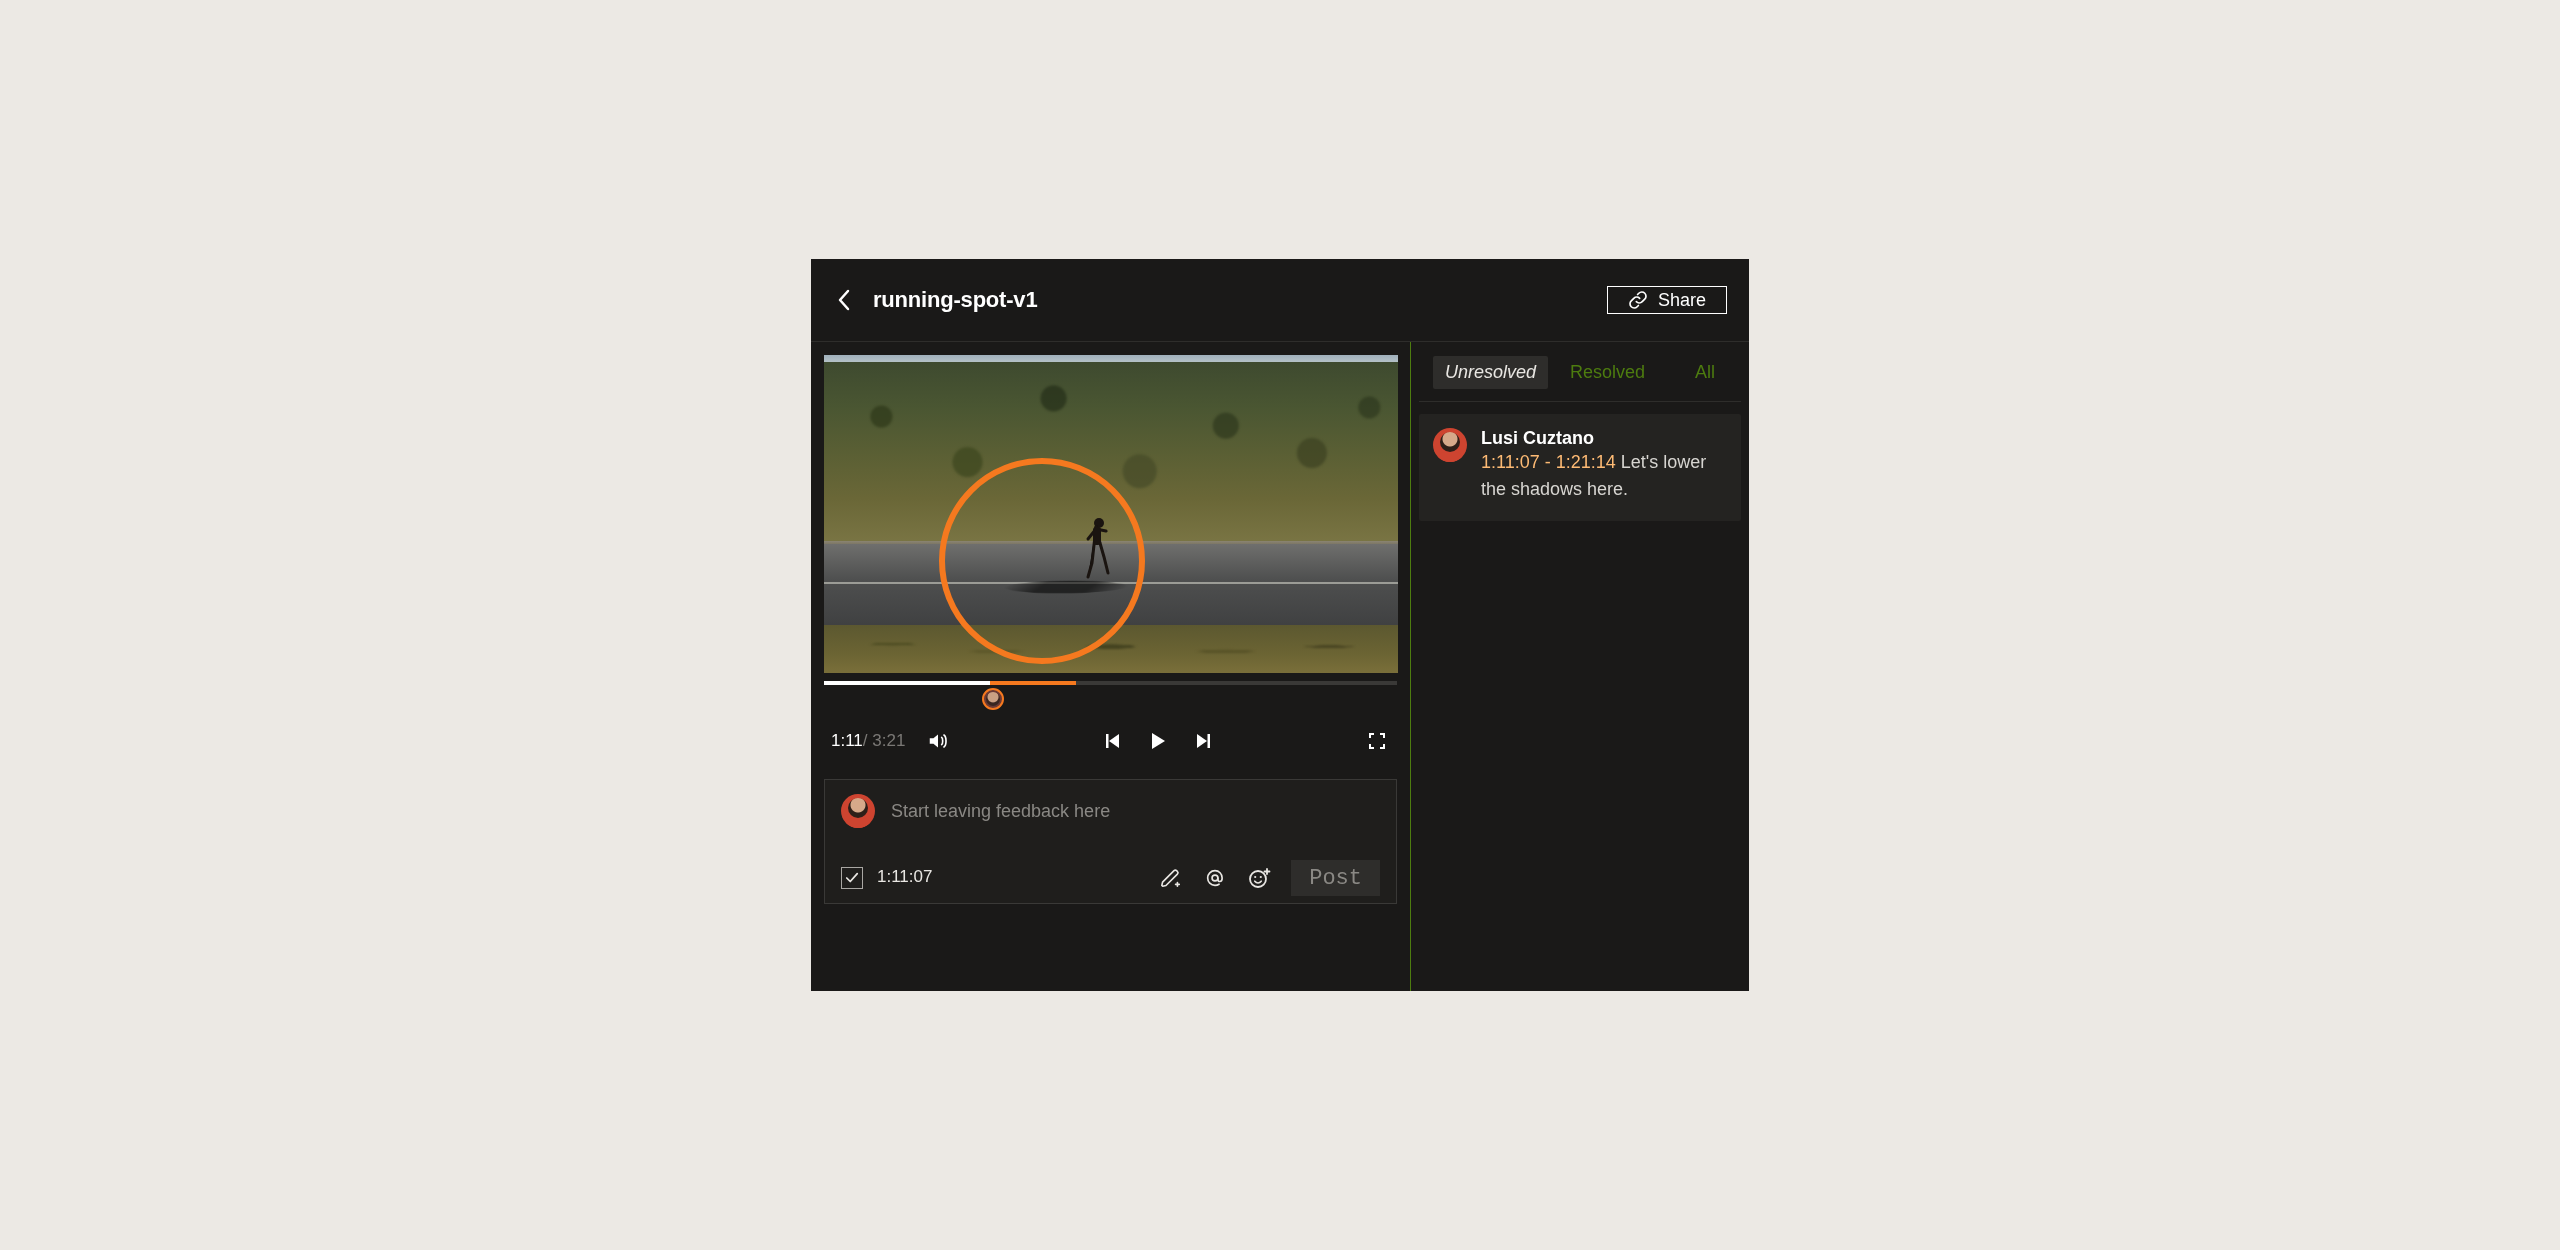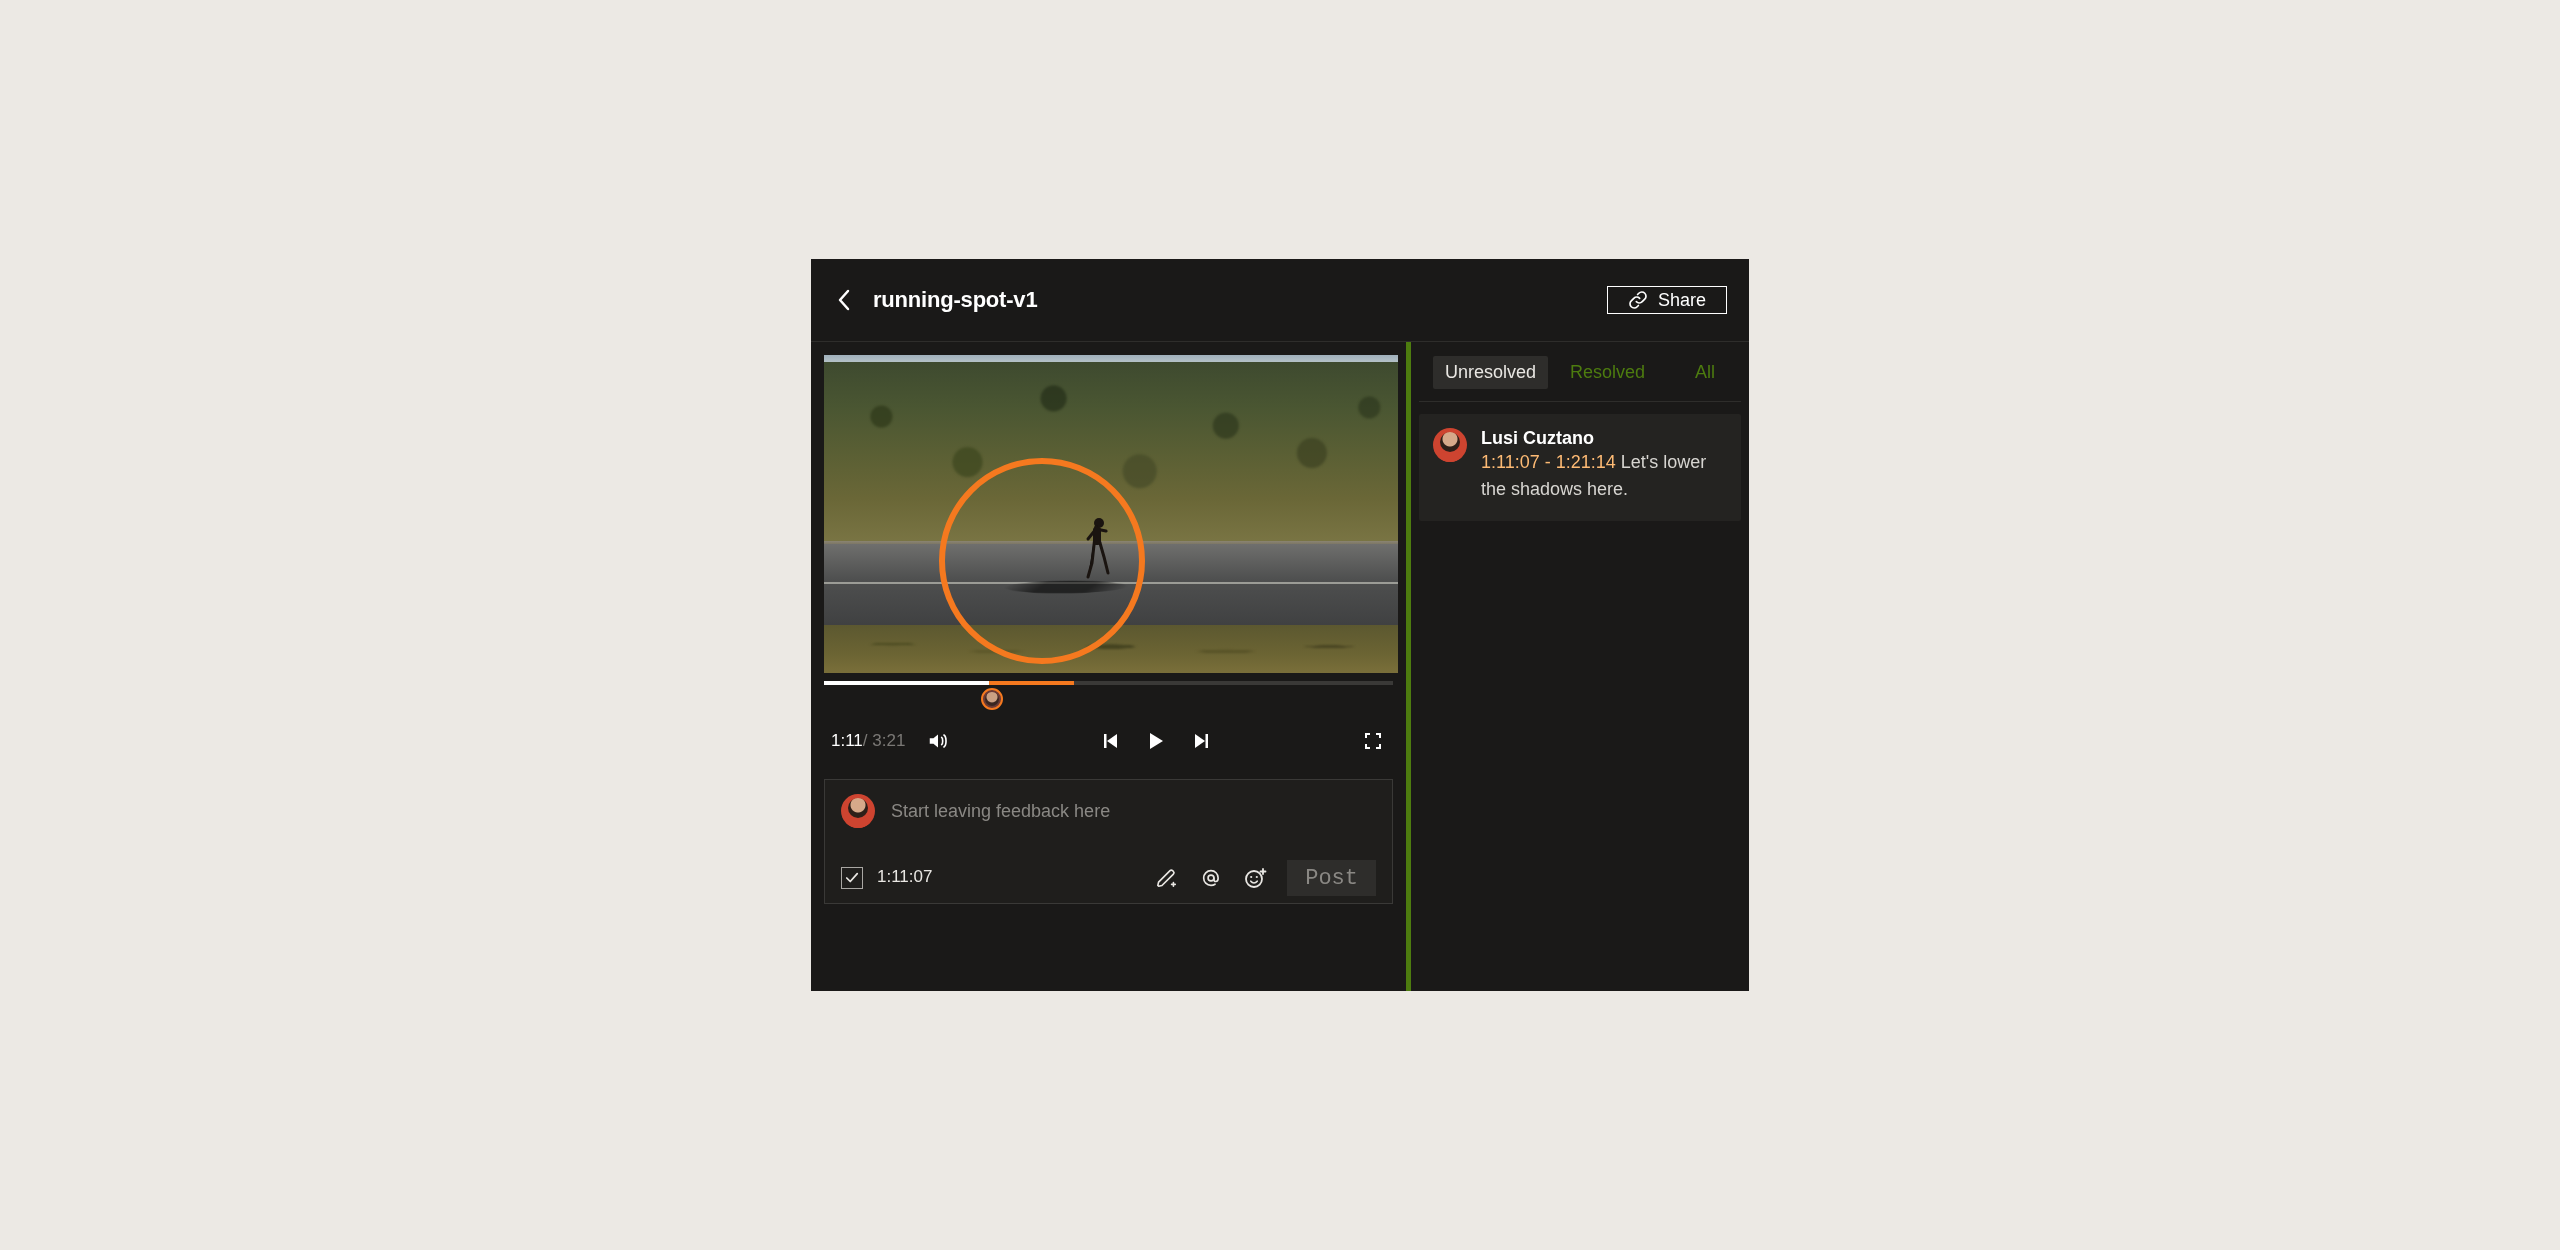--- a/index.html
+++ b/index.html
@@ -36,21 +36,21 @@
     background: transparent;
     color: #fff;
     height: 28px;
     padding: 0 20px;
     display: flex; align-items: center; gap: 10px;
     font-size: 18px; font-weight: 500;
     cursor: pointer;
   }
   
   .body { flex: 1; display: flex; border-top: 1px solid #2e2d2b; }
-  .left-pane { width: 600px; display:flex; flex-direction:column; border-right: 5px solid #4d7c0f; }
+  .left-pane { width: 600px; display:flex; flex-direction:column; border-right: 1px solid #4d7c0f; }
   .right-pane { flex: 1; display:flex; flex-direction:column; }
   
   .video-wrap { padding: 13px 13px 0 13px; }
   .video-frame {
     width: 574px; height: 318px; position: relative; overflow:hidden;
     background: #000;
   }
   .sky { position:absolute; inset:0; height: 7px; background: linear-gradient(#9fb0bb, #b4c1c7); }
   .scrub-upper {
     position:absolute; top:7px; left:0; right:0; height: 182px;
@@ -157,21 +157,21 @@
     background:#2e2d2b; color:#8a8884; border:none; height:36px; padding:0 18px; font-size:22px; cursor:pointer;font-family:Liberation Mono, monospace;
   }
   
   .filters{
     display:flex; align-items:center; gap:10px; padding: 14px 14px 12px 14px;
     border-bottom:1px solid #2e2d2b; margin: 0 8px;
   }
   .filter{
     padding: 6px 12px; font-size:18px; color:#4d7c0f; cursor:pointer; border-radius:2px;
   }
-  .filter.active{ background:#2e2d2b; color:#e9e7e3;}
+  .filter.active{ background:#2e2d2b; color:#e9e7e3;font-style:italic;}
   .filters-spacer{ flex:1;}
   .comments{ padding: 12px 8px; display:flex; flex-direction:column; gap:10px;}
   .comment{
     background:#242321; border-radius:2px; padding:14px 16px 18px 14px; display:flex; gap:14px;
   }
   .comment .avatar{ width:34px; height:34px;}
   .comment-body{ display:flex; flex-direction:column; gap:0;}
   .comment-author{ font-size:18px; font-weight:600; color:#fff;}
   .comment-text{ font-size:18px; line-height:1.5; color:#d7d5d1; max-width: 230px;}
   .comment-text .range{ color:#fdba74;}

